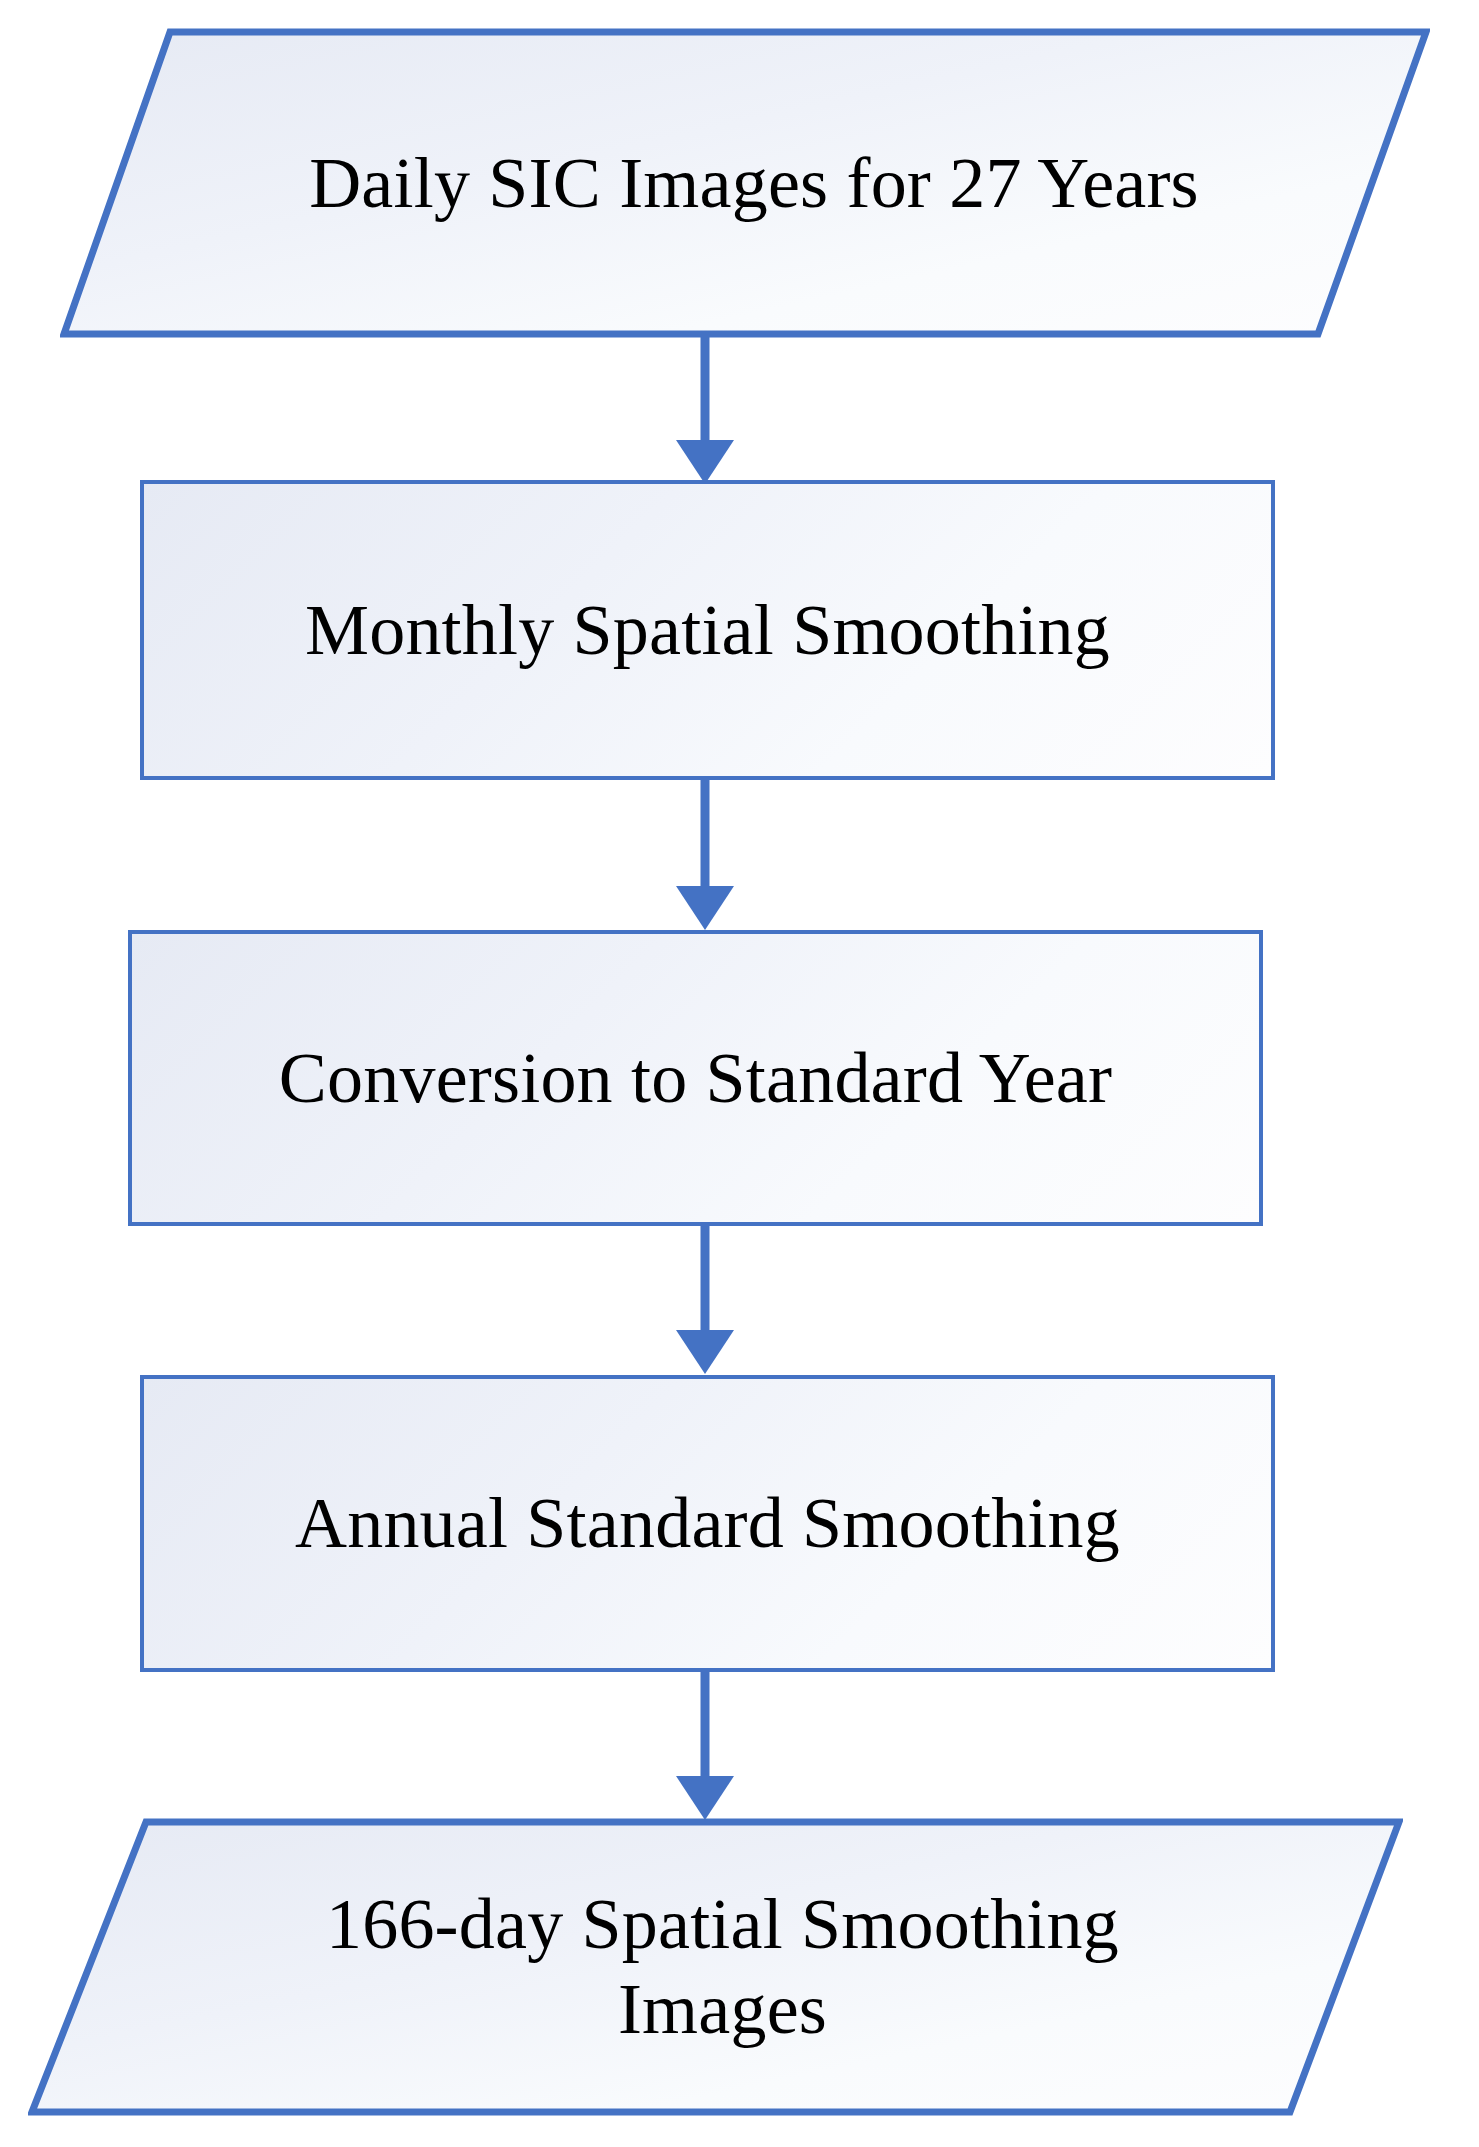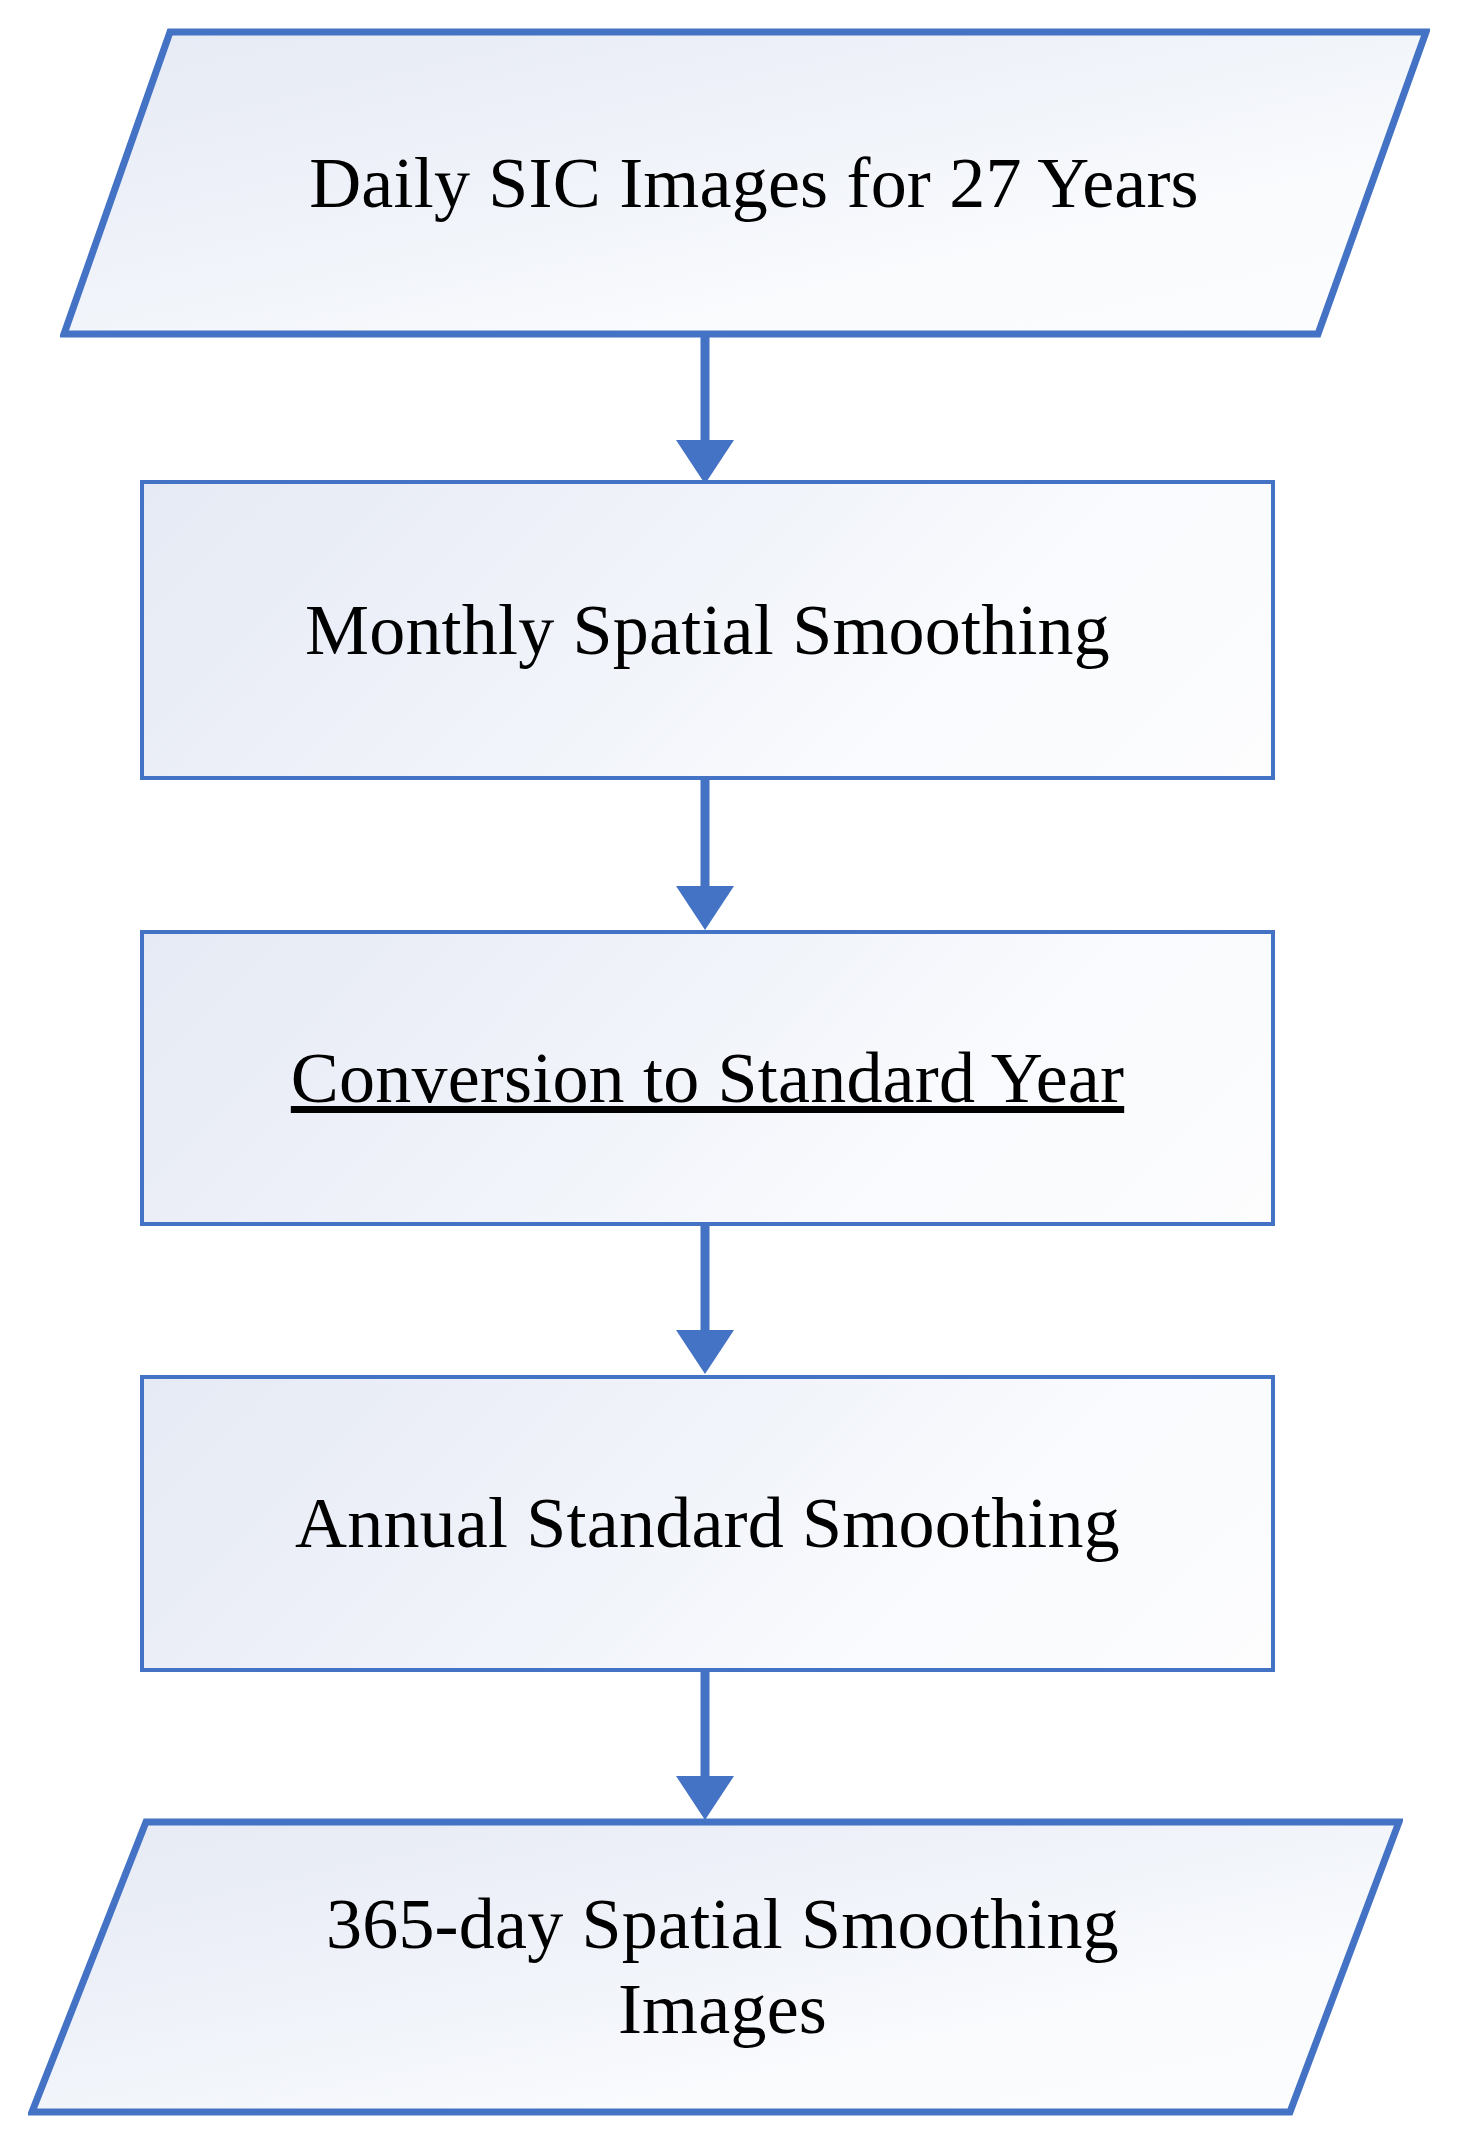--- a/index.html
+++ b/index.html
@@ -111,21 +111,21 @@
     <div class="node-label">Monthly Spatial Smoothing</div>
   </div>
 
   <div class="connector" style="left:672px; top:780px; width:66px; height:154px;">
     <svg viewBox="0 0 66 154" preserveAspectRatio="none" aria-hidden="true">
       <line x1="33" y1="0" x2="33" y2="110" stroke="#4472C4" stroke-width="9"></line>
       <polygon points="4,106 62,106 33,150" fill="#4472C4"></polygon>
     </svg>
   </div>
 
-  <div class="node rect" style="left:140px; top:930px; width:1135px; height:296px;text-decoration:underline;">
+  <div class="node rect" style="left:128px; top:930px; width:1135px; height:296px;">
     <div class="node-label">Conversion to Standard Year</div>
   </div>
 
   <div class="connector" style="left:672px; top:1224px; width:66px; height:154px;">
     <svg viewBox="0 0 66 154" preserveAspectRatio="none" aria-hidden="true">
       <line x1="33" y1="0" x2="33" y2="110" stroke="#4472C4" stroke-width="9"></line>
       <polygon points="4,106 62,106 33,150" fill="#4472C4"></polygon>
     </svg>
   </div>
 
@@ -147,17 +147,17 @@
           <linearGradient id="fillB" x1="0" y1="0" x2="1" y2="1">
             <stop offset="0%" stop-color="#E6EAF4"></stop>
             <stop offset="40%" stop-color="#EFF2F9"></stop>
             <stop offset="72%" stop-color="#F9FBFD"></stop>
             <stop offset="100%" stop-color="#FDFDFE"></stop>
           </linearGradient>
         </defs>
         <polygon points="118,4 1371,4 1262,294 4,294" fill="url(#fillB)" stroke="#4472C4" stroke-width="7" vector-effect="non-scaling-stroke"></polygon>
       </svg>
     </div>
-    <div class="node-label" style="margin-left:14px;">365-day Spatial Smoothing
+    <div class="node-label" style="margin-left:14px;">166-day Spatial Smoothing
 Images</div>
   </div>
 
 </div>
 
 </body></html>

